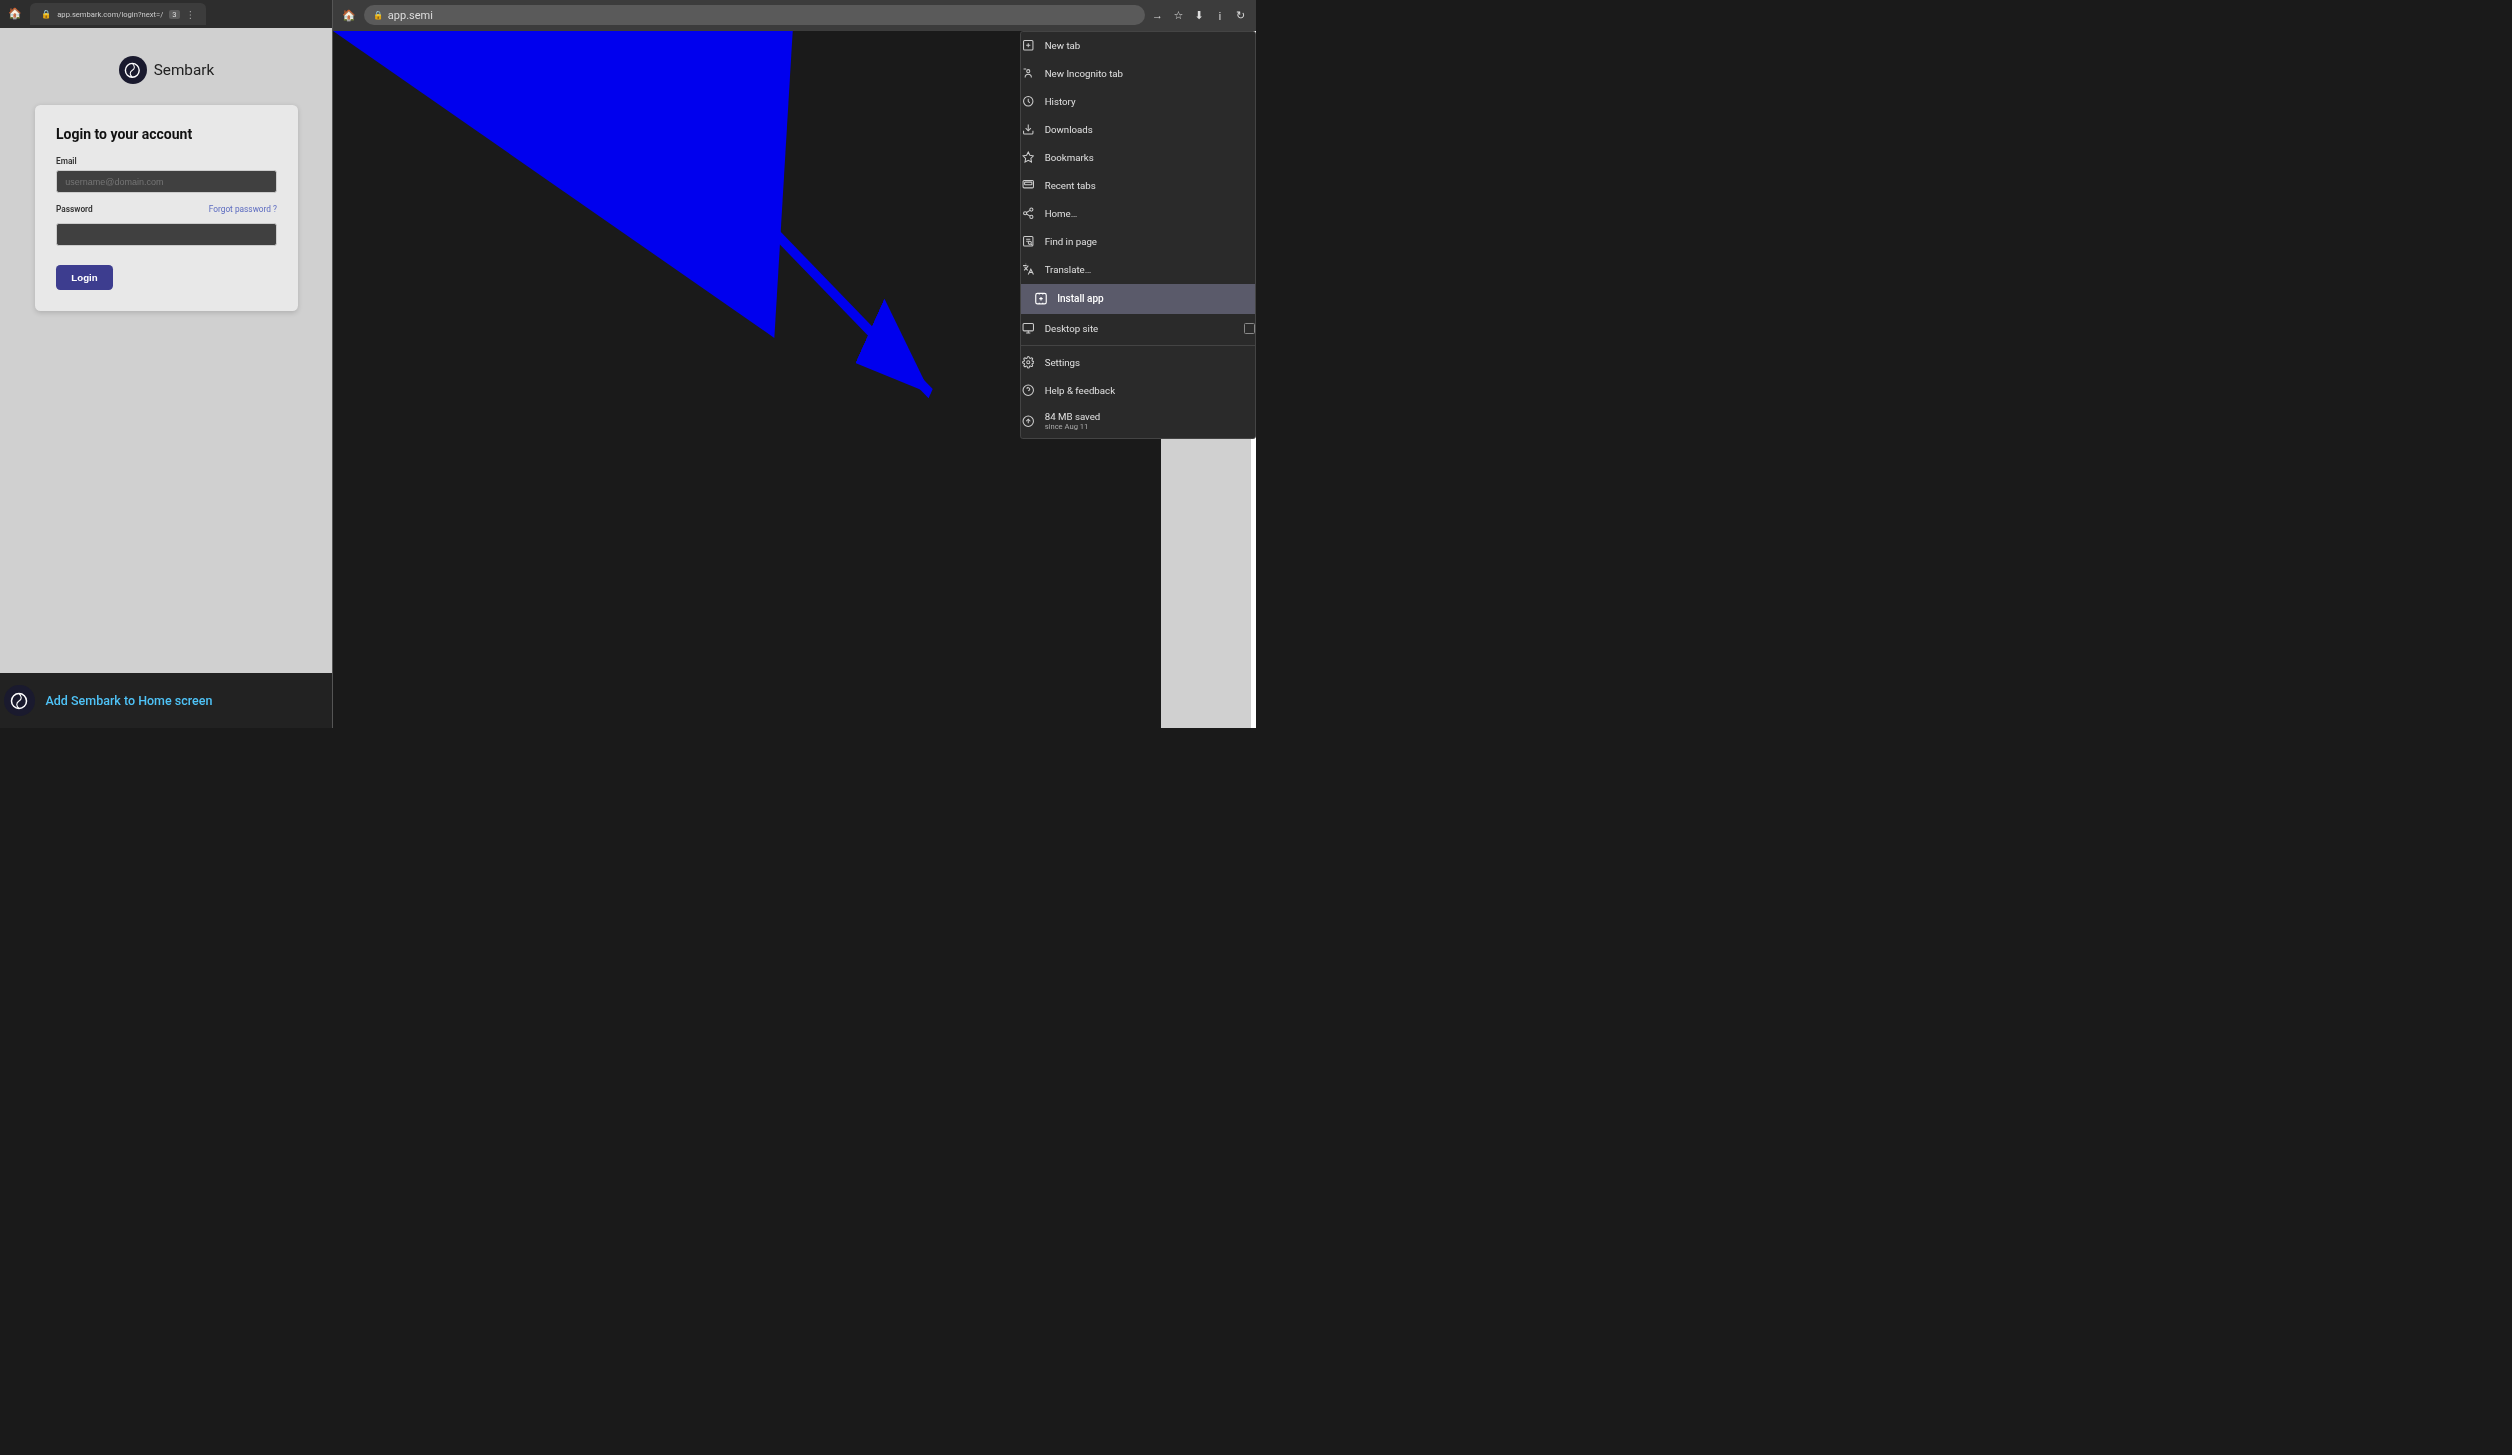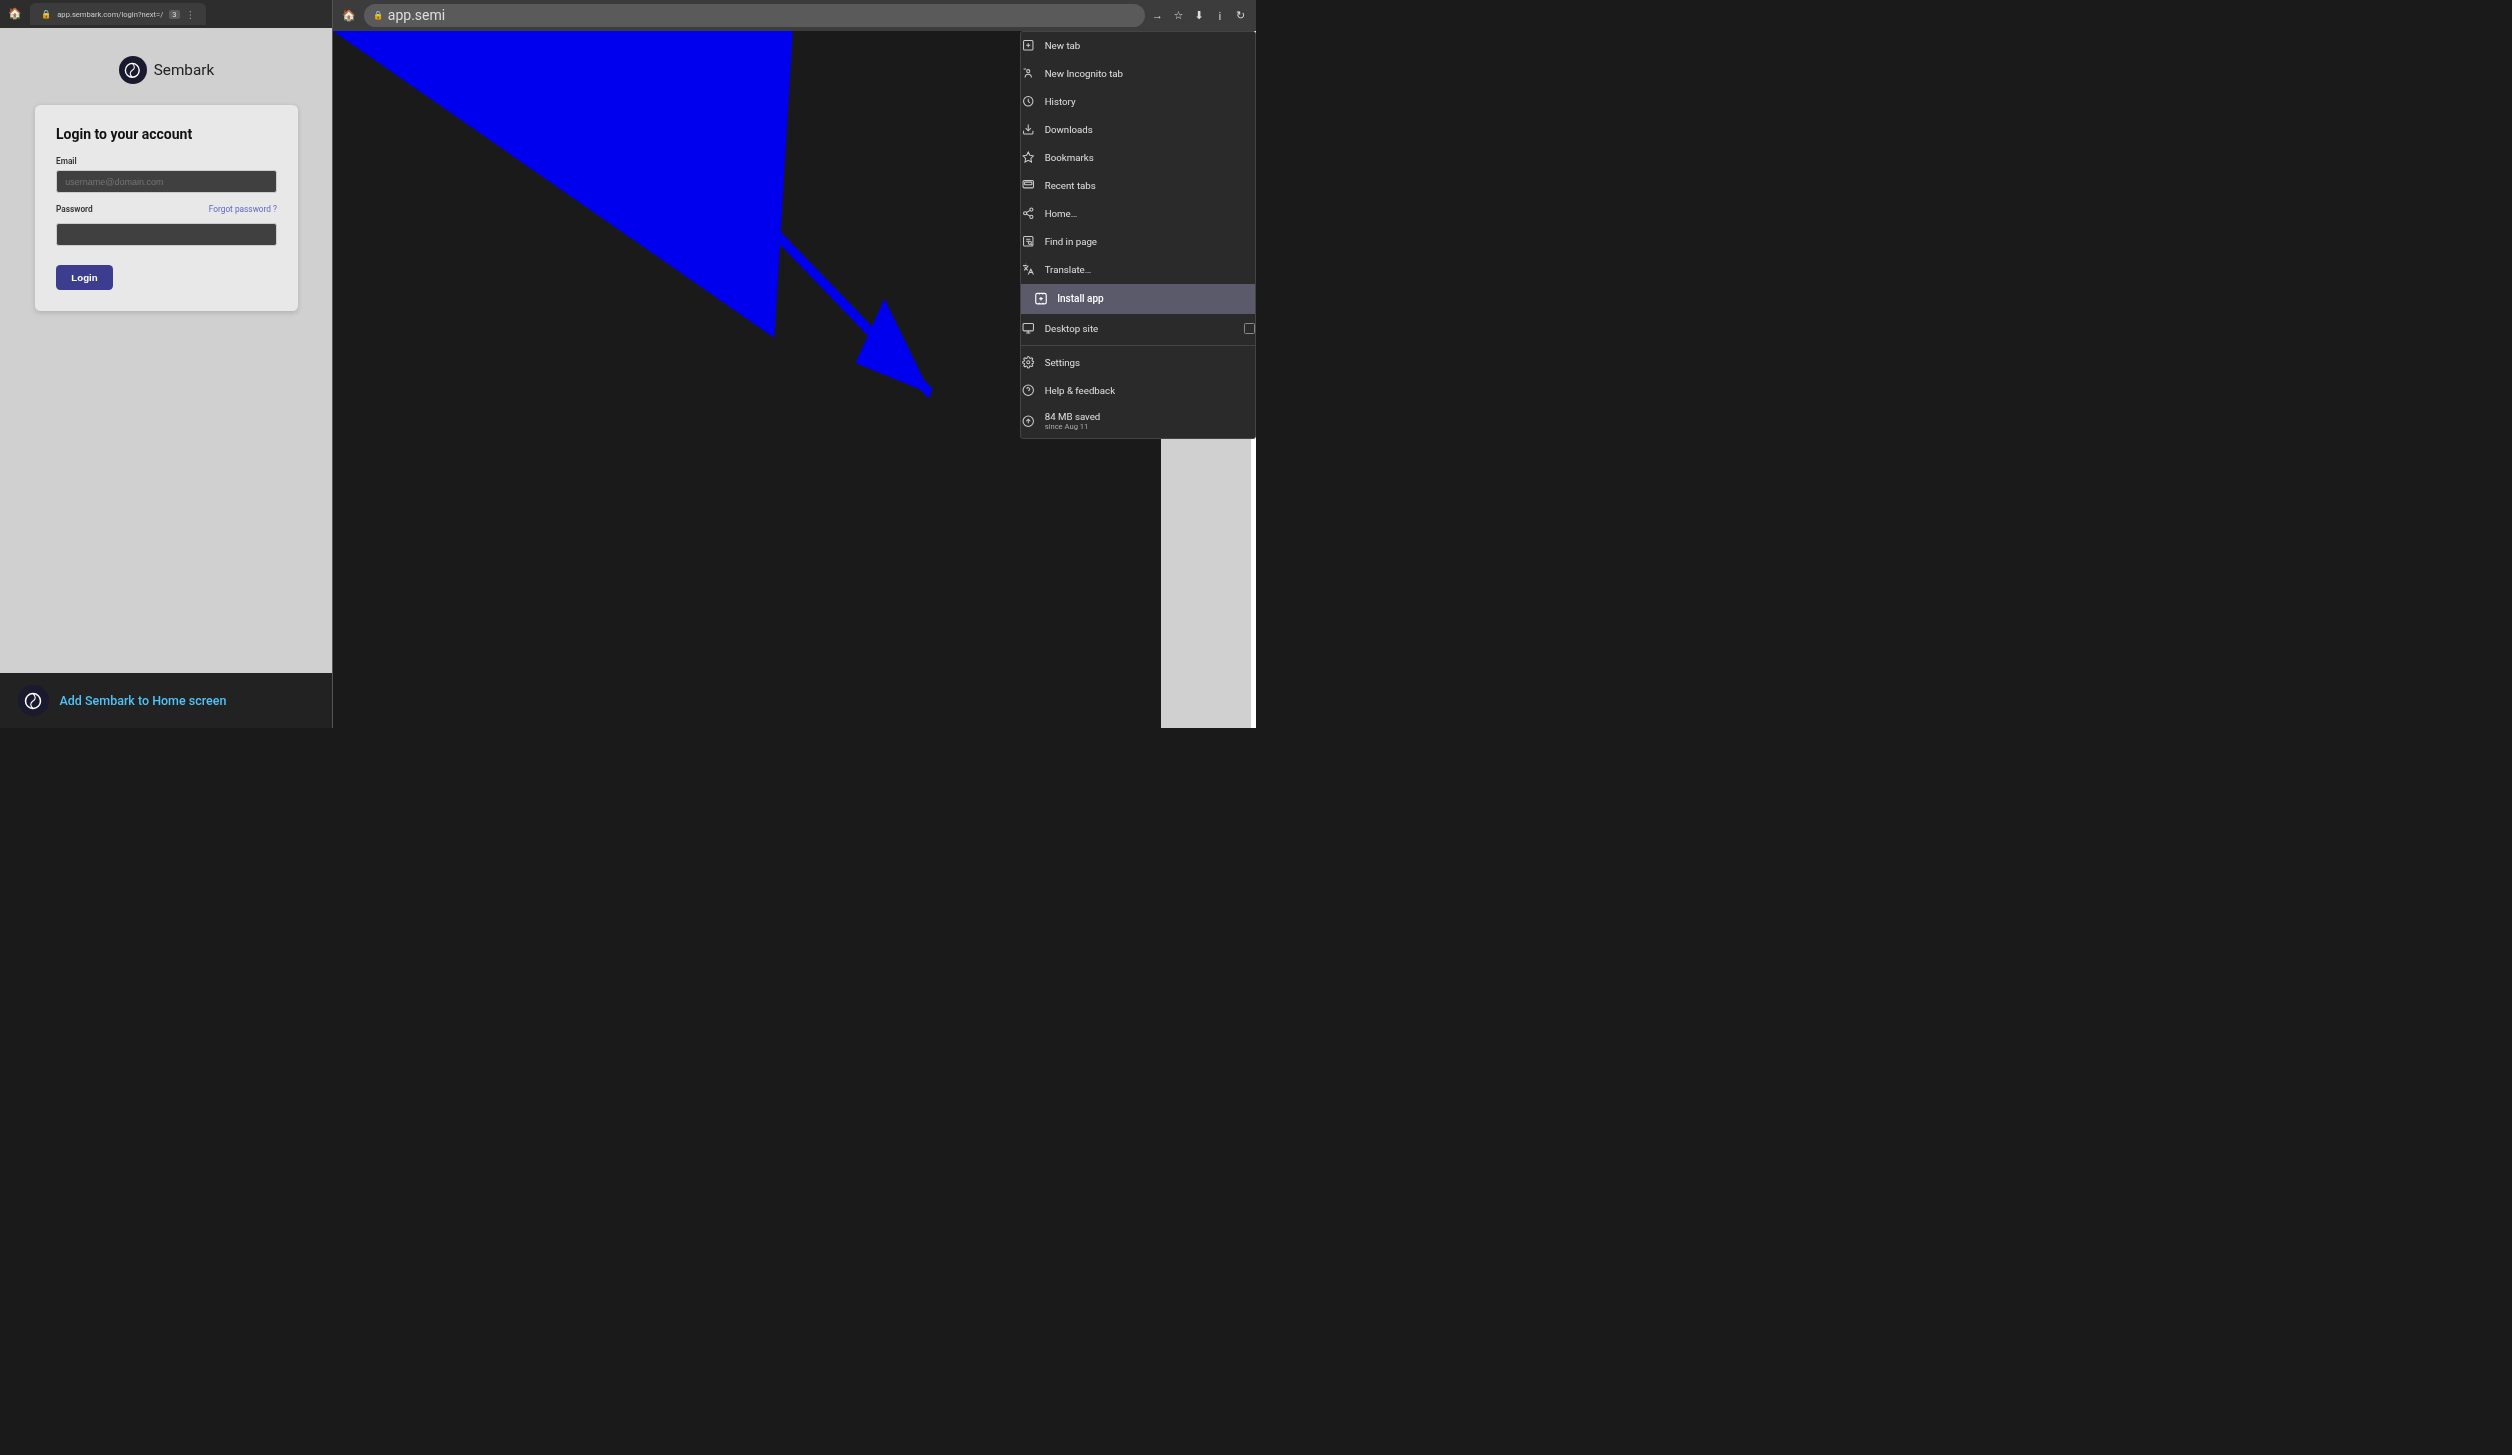--- a/index.html
+++ b/index.html
@@ -194,21 +194,21 @@
     
     .bottom-banner {
       position: absolute;
       bottom: 0;
       left: 0;
       width: 568px;
       height: 55px;
       background: #222;
       display: flex;
       align-items: center;
-      padding: 0 18px;
+      padding: 0 4px;
       gap: 11px;
       z-index: 50;
     }
 
     .banner-logo {
       width: 30.5px;
       height: 30.5px;
       background: #1a1a2e;
       border-radius: 50%;
       display: flex;
@@ -362,21 +362,21 @@
     </div>
   </div>
 
   <div style="flex:1;display:flex;flex-direction:column;position:relative;">
 
     <div class="browser-header">
       <div style="width:19.4px;height:19.4px;display:flex;align-items:center;justify-content:center;color:#aaa;">🏠</div>
 
       <div style="flex:1;background:#5a5a5a;border-radius:14px;padding:3.5px 9.7px;display:flex;align-items:center;gap:4.2px;">
         <span style="color:#aaa;font-size:8.3px;">🔒</span>
-        <span style="color:#ddd;font-size:14px;">app.semi</span>
+        <span style="color:#ddd;font-size:11px;">app.semi</span>
       </div>
 
       <div class="nav-icon" style="color:#ddd;font-size:11px;">→</div>
       <div class="nav-icon" style="color:#ddd;font-size:11px;">☆</div>
       <div class="nav-icon" style="color:#ddd;font-size:11px;">⬇</div>
       <div class="nav-icon" style="color:#ddd;font-size:11px;">ℹ</div>
       <div class="nav-icon" style="color:#ddd;font-size:11px;">↻</div>
     </div>
 
     <div style="flex:1;display:flex;position:relative;overflow:hidden;">

